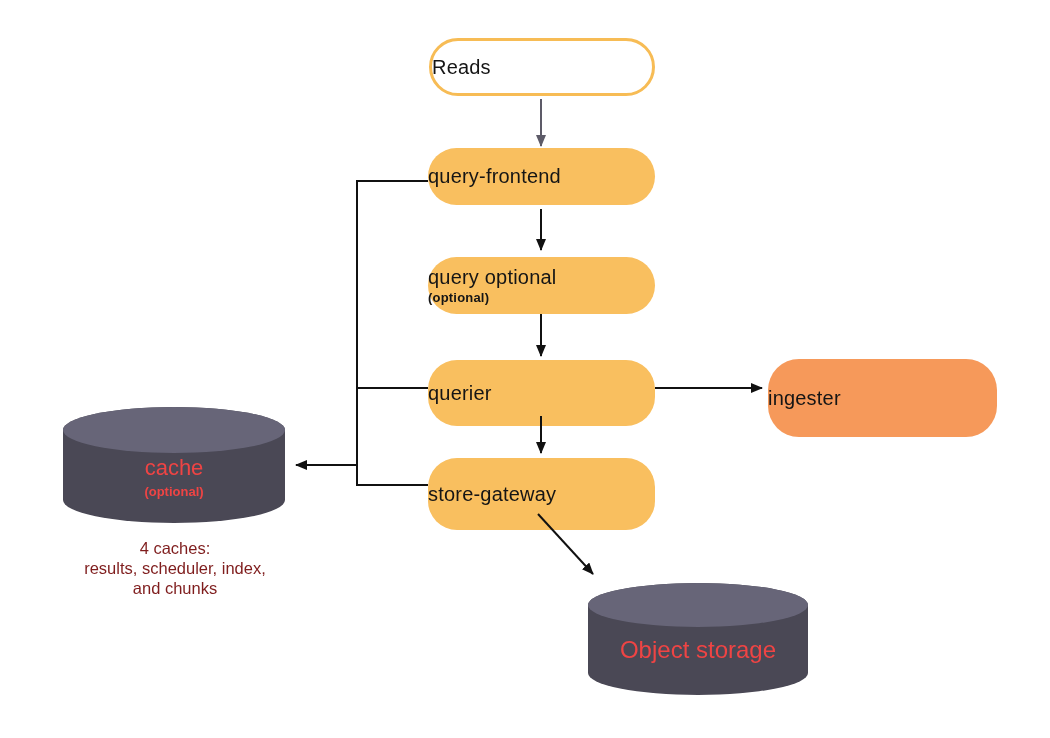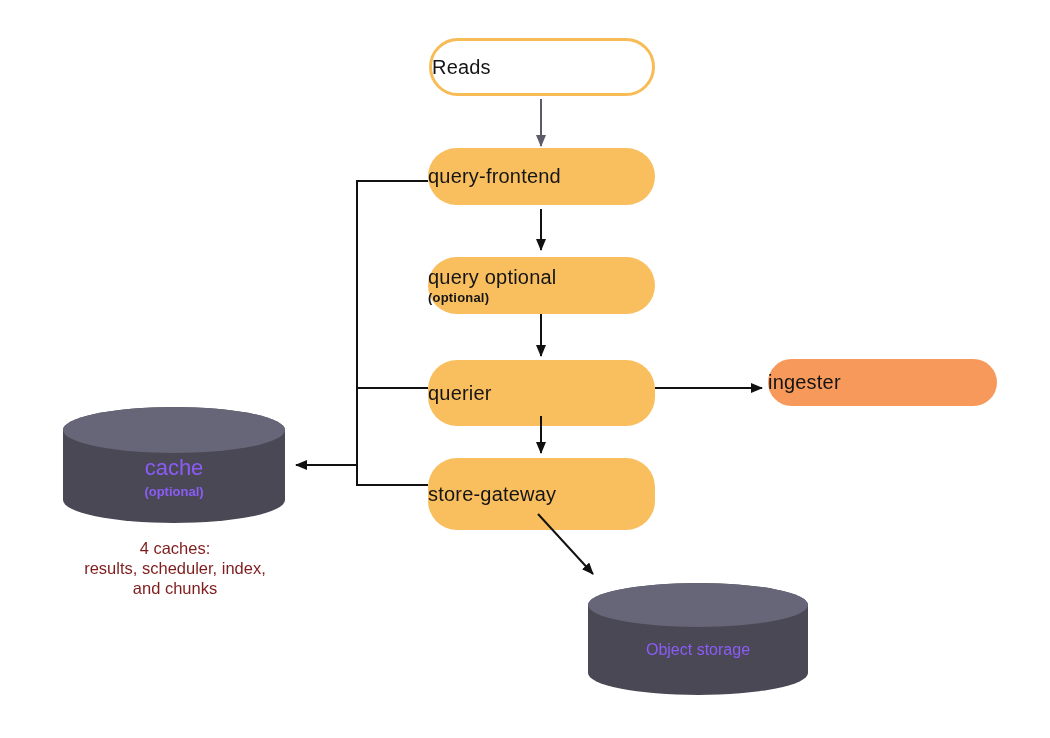--- a/index.html
+++ b/index.html
@@ -48,26 +48,26 @@
     z-index: 2;
   }
   .cylinder svg { position: absolute; left: 0; top: 0; }
   .cyl-text {
     position: absolute;
     left: 0; right: 0;
     display: flex;
     flex-direction: column;
     align-items: center;
     justify-content: center;
-    color: #8b5cf6;
+    color: #ef4444;
     text-align: center;
     z-index: 2;
   }
   .cyl-label { font-size: 22px; }
-  .cyl-label.smaller { font-size: 16px; }
+  .cyl-label.smaller { font-size: 24px; }
   .cyl-note { font-size: 13px; font-weight: bold; margin-top: 3px; }
   .caption {
     position: absolute;
     left: 40px;
     top: 538px;
     width: 270px;
     text-align: center;
     font-size: 16.5px;
     line-height: 20px;
     color: #7f1d1d;
@@ -116,21 +116,21 @@
 
   <div class="pill yellow" style="left:428px; top:257px; width:227px; height:57px;">
     <span>query optional</span>
     <span class="note">(optional)</span>
   </div>
 
   <div class="pill yellow" style="left:428px; top:360px; width:227px; height:66px;">
     <span>querier</span>
   </div>
 
-  <div class="pill orange" style="left:768px; top:359px; width:229px; height:47px; border-radius:31px;">
+  <div class="pill orange" style="left:768px; top:359px; width:229px; height:78px; border-radius:31px;">
     <span>ingester</span>
   </div>
 
   <div class="pill yellow" style="left:428px; top:458px; width:227px; height:72px;">
     <span>store-gateway</span>
   </div>
 
   <div class="cylinder" style="left:63px; top:407px; width:222px; height:116px;">
     <svg width="222" height="116" viewBox="0 0 222 116">
       <path d="M0,23 v70 a111,23 0 0 0 222,0 v-70 a111,23 0 0 0 -222,0 z" fill="#4A4855"></path>

